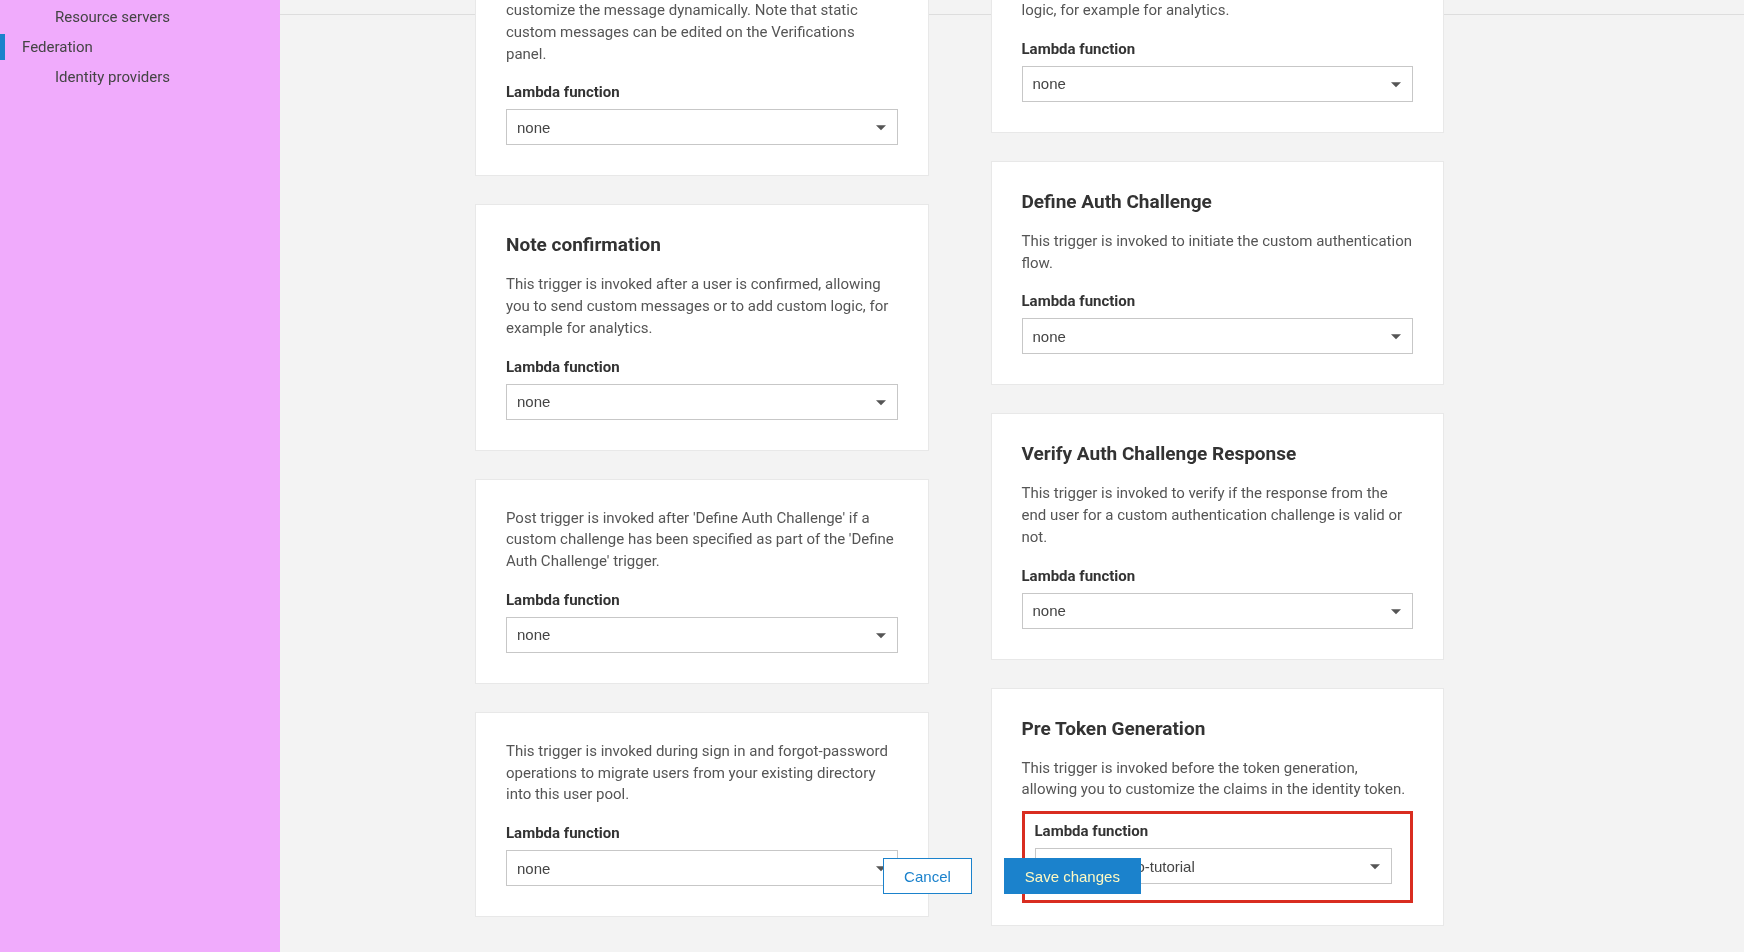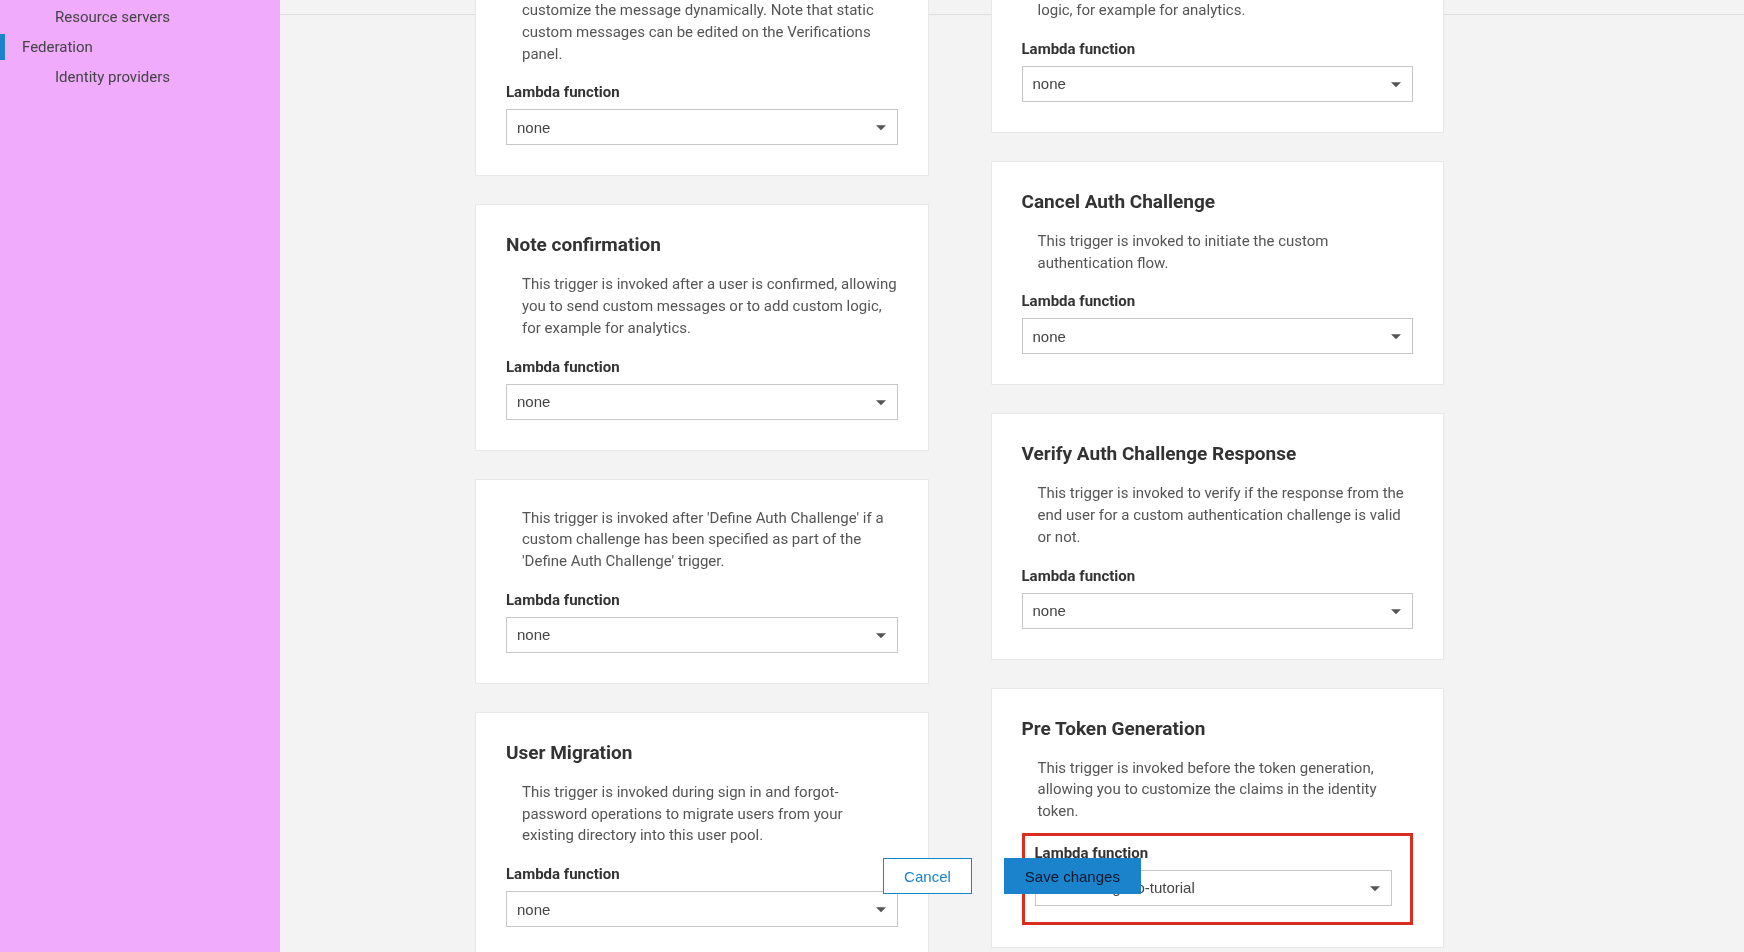--- a/index.html
+++ b/index.html
@@ -79,21 +79,20 @@
       font-size: 19px;
       font-weight: 700;
       color: #333;
       margin-bottom: 18px;
     }
     .card .desc {
       font-size: 15px;
       color: #555;
       line-height: 1.45;
       margin-bottom: 18px;
-      margin-left: 16px;
     }
     .card .field-label {
       font-size: 15px;
       font-weight: 700;
       color: #333;
       margin-bottom: 8px;
     }
     .select {
       position: relative;
       width: 100%;
@@ -146,21 +145,21 @@
       display: inline-flex;
       align-items: center;
     }
     .btn-secondary {
       background: #fff;
       border-color: #1b82cc;
       color: #1b82cc;
     }
     .btn-primary {
       background: #1b82cc;
-      color: #0f172a;
+      color: #fef9c3;
     }
   </style>
 </head>
 <body>
 
 <div class="top-border"></div>
 
 <div class="sidebar">
   <div class="nav-item" style="padding-top:0">Resource servers</div>
   <div class="nav-item parent active-parent">Federation</div>
@@ -186,31 +185,30 @@
         <div class="desc">This trigger is invoked after a user is confirmed, allowing you to send custom messages or to add custom logic, for example for analytics.</div>
         <div class="field-label">Lambda function</div>
         <div class="select">
           <select>
             <option>none</option>
           </select>
         </div>
       </div>
 
       <div class="card">
-        <div class="desc">This trigger is invoked after 'Define Auth Challenge' if a custom challenge has been specified as part of the 'Define Auth Challenge' trigger.</div>
-        <div class="field-label">Lambda function</div>
-        <div class="select">
-          <select>
-            <option>none</option>
-          </select>
-        </div>
-      </div>
-
-      <div class="card">
-        <h2>User Migration</h2>
+        <div class="desc">Post trigger is invoked after 'Define Auth Challenge' if a custom challenge has been specified as part of the 'Define Auth Challenge' trigger.</div>
+        <div class="field-label">Lambda function</div>
+        <div class="select">
+          <select>
+            <option>none</option>
+          </select>
+        </div>
+      </div>
+
+      <div class="card">
         <div class="desc">This trigger is invoked during sign in and forgot-password operations to migrate users from your existing directory into this user pool.</div>
         <div class="field-label">Lambda function</div>
         <div class="select">
           <select>
             <option>none</option>
           </select>
         </div>
       </div>
     </div>
 
@@ -219,21 +217,21 @@
         <div class="desc">logic, for example for analytics.</div>
         <div class="field-label">Lambda function</div>
         <div class="select">
           <select>
             <option>none</option>
           </select>
         </div>
       </div>
 
       <div class="card">
-        <h2>Cancel Auth Challenge</h2>
+        <h2>Define Auth Challenge</h2>
         <div class="desc">This trigger is invoked to initiate the custom authentication flow.</div>
         <div class="field-label">Lambda function</div>
         <div class="select">
           <select>
             <option>none</option>
           </select>
         </div>
       </div>
 
       <div class="card">

